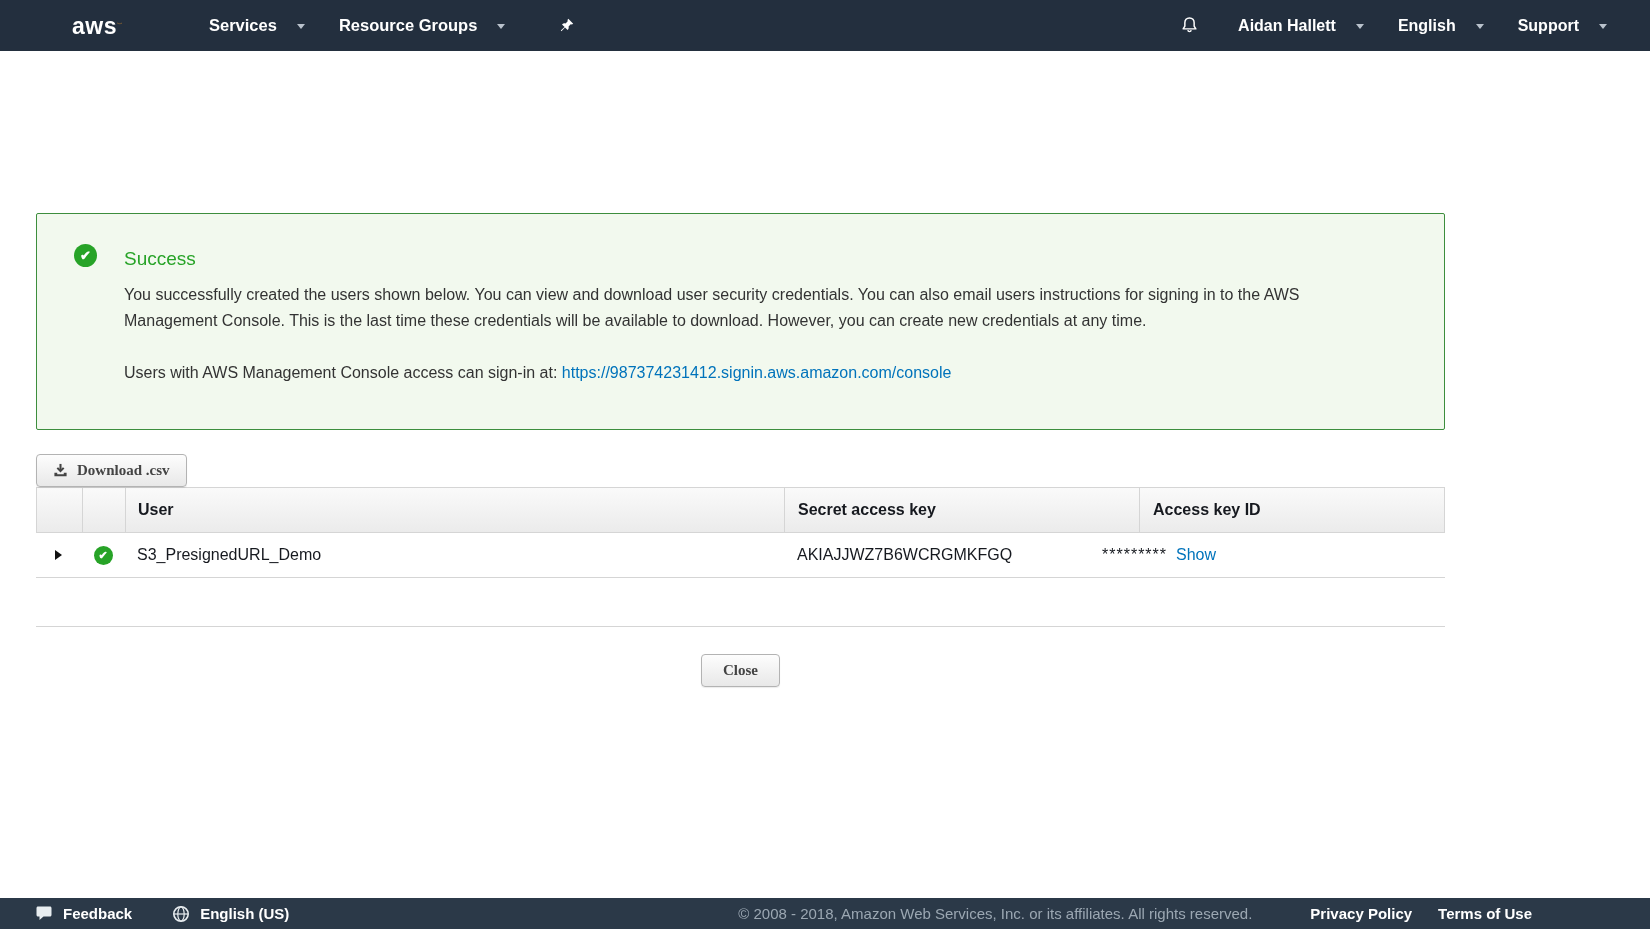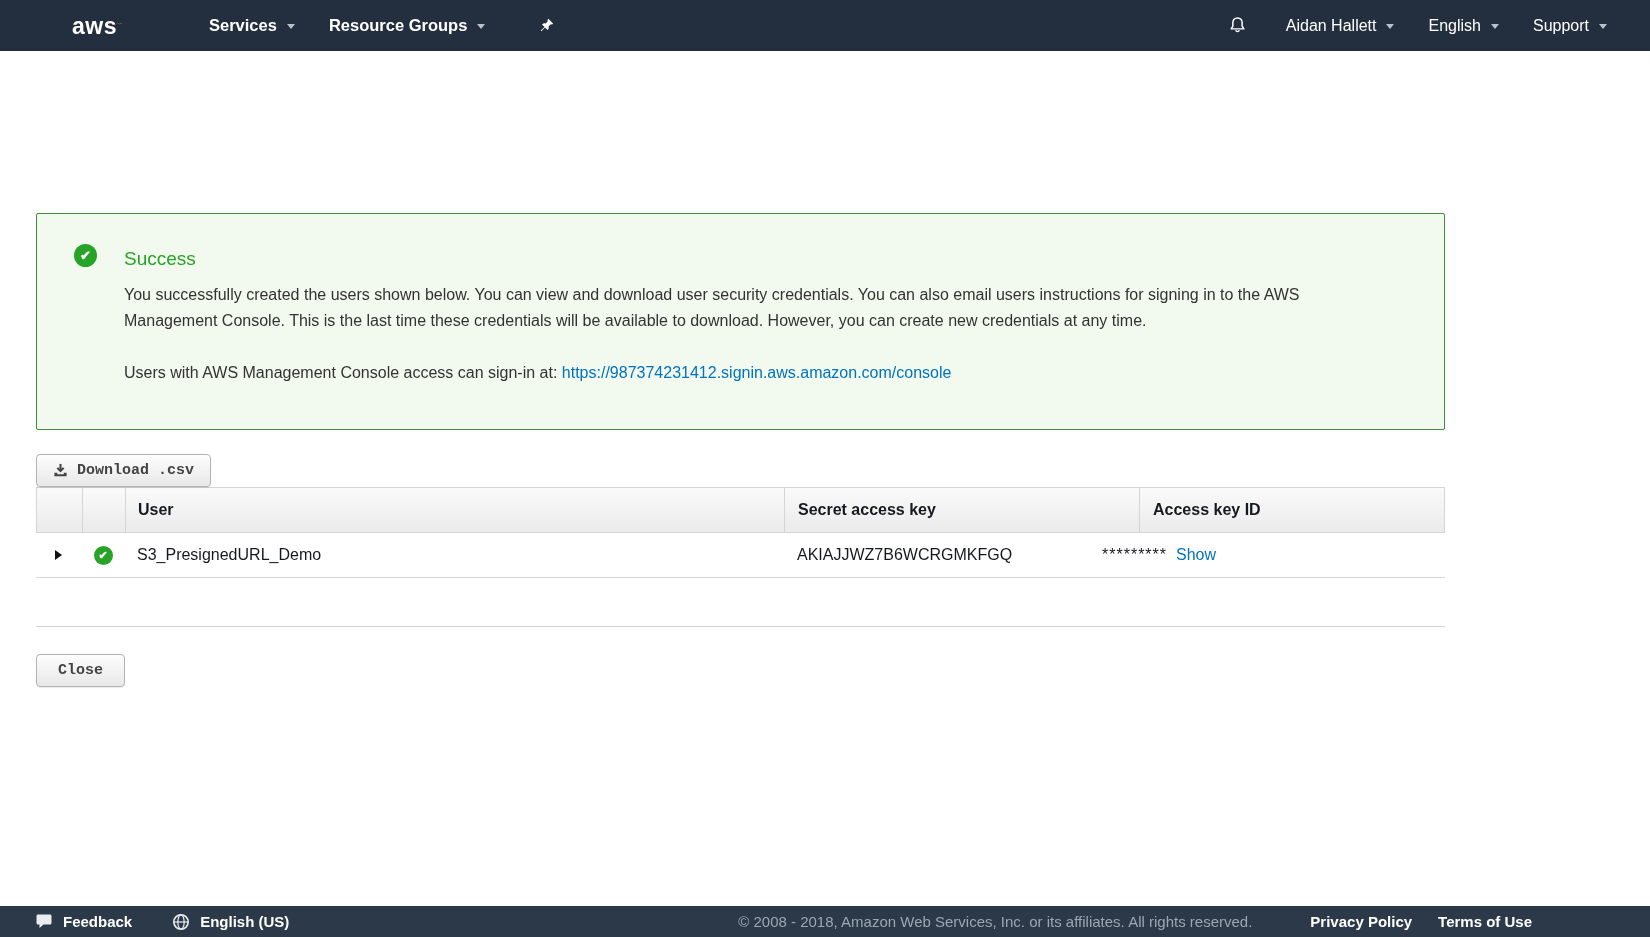--- a/index.html
+++ b/index.html
@@ -10,22 +10,22 @@
   }
 
   
   .topnav {
     height:51px; background:#232f3e; display:flex; align-items:center; color:#fff;
   }
   .logo { margin-left:72px; display:flex; flex-direction:row; align-items:center; cursor:pointer; width:50px; }
   .aws-text { font-size:23px; font-weight:bold; line-height:20px; letter-spacing:.5px; }
   .aws-smile { margin-top:-4px; }
   .nav-left { display:flex; align-items:center; margin-left:70px; }
-  .nav-item { display:flex; align-items:center; gap:10px; padding:0 17px; height:51px; cursor:pointer; font-size:16.5px; font-weight:bold; }
-  .nav-item.plain { font-weight:normal; font-size:16px; }
+  .nav-item { display:flex; align-items:center; gap:20px; padding:0 17px; height:51px; cursor:pointer; font-size:16.5px; font-weight:bold; }
+  .nav-item.plain { font-weight:bold; font-size:16px; }
   .caret { width:0; height:0; border-left:4.5px solid transparent; border-right:4.5px solid transparent; border-top:5.5px solid #b9c2cc; margin-top:2px; }
   .pin-btn { margin-left:26px; height:51px; display:flex; align-items:center; padding:0 10px; cursor:pointer; }
   .nav-right { margin-left:auto; display:flex; align-items:center; margin-right:26px; }
   .bell-btn { padding:0 22px; height:51px; display:flex; align-items:center; cursor:pointer; }
 
   
   .main { position:relative; height:855px; }
   .page-title { position:absolute; top:29px; left:36px; margin:0; font-size:31px; font-weight:400; color:#899299; }
 
   
@@ -46,21 +46,21 @@
     background:#27a327; color:#fff; font-size:13px; font-weight:bold; display:flex; align-items:center; justify-content:center; }
   .success-body { padding:26px 55px 43px 87px; }
   .success-title { margin:8px 0 12px 0; font-size:19px; font-weight:400; color:#27a327; }
   .success-text { margin:0; font-size:16px; line-height:26px; color:#333; }
   .signin-line { margin-top:26px; }
   a.link { color:#0073bb; text-decoration:none; cursor:pointer; }
 
   
   .btn { display:inline-flex; align-items:center; gap:9px; height:33px; padding:0 16px;
     background:linear-gradient(#fdfdfd,#e8e8e8); border:1px solid #b3b3b3; border-radius:4px;
-    font-family:Liberation Mono, monospace; font-size:15px; font-weight:bold; color:#444; cursor:pointer; box-shadow:0 1px 1px rgba(0,0,0,.08); }
+    font-family:Liberation Serif, serif; font-size:15px; font-weight:bold; color:#444; cursor:pointer; box-shadow:0 1px 1px rgba(0,0,0,.08); }
   .download-btn { margin-top:24px; }
 
   
   .creds-table { }
   .t-head { display:flex; height:46px; background:linear-gradient(#fafafa,#ebebeb); border:1px solid #d5d5d5; }
   .th { display:flex; align-items:center; font-weight:bold; font-size:16px; color:#16191f; }
   .c1 { width:45px; justify-content:center; }
   .c2 { width:43px; justify-content:center; }
   .c3 { width:659px; padding-left:12px; }
   .c4 { width:305px; padding-left:13px; }
@@ -69,25 +69,25 @@
   .t-row { display:flex; height:45px; align-items:center; border-bottom:1px solid #d5d5d5; font-size:16px; background:#fff; }
   .td { display:flex; align-items:center; }
   .td.c2,.td.c3,.td.c4,.td.c5 { border-left:1px solid transparent; }
   .tri { width:0; height:0; border-top:5px solid transparent; border-bottom:5px solid transparent; border-left:7px solid #111; cursor:pointer; }
   .row-check { width:19px; height:19px; border-radius:50%; background:#27a327; color:#fff; font-size:11px; font-weight:bold;
     display:flex; align-items:center; justify-content:center; }
   .secret-cell { gap:9px; }
   .masked { color:#16191f; letter-spacing:1px; }
 
   .divider { border:none; border-top:1px solid #d5d5d5; margin:48px 0 0 0; }
-  .close-row { display:flex; justify-content:flex-start; margin-top:27px; }
+  .close-row { display:flex; justify-content:center; margin-top:27px; }
   .close-btn { padding:0 21px; }
 
   
-  .footer { position:absolute; left:0; bottom:0; width:1650px; height:31px; background:#2b3948;
+  .footer { position:absolute; left:0; bottom:8px; width:1650px; height:31px; background:#2b3948;
     display:flex; align-items:center; color:#fff; font-size:15px; padding:0 118px 0 35px; }
   .f-item { display:flex; align-items:center; gap:10px; font-weight:bold; margin-right:40px; cursor:pointer; }
   .copyright { margin-left:auto; margin-right:32px; color:#9ba7b2; font-weight:normal; }
   .f-link { font-weight:bold; cursor:pointer; margin-left:26px; white-space:nowrap; }
 </style>
 </head>
 <body>
 
 <header class="topnav">
   <div class="logo">

